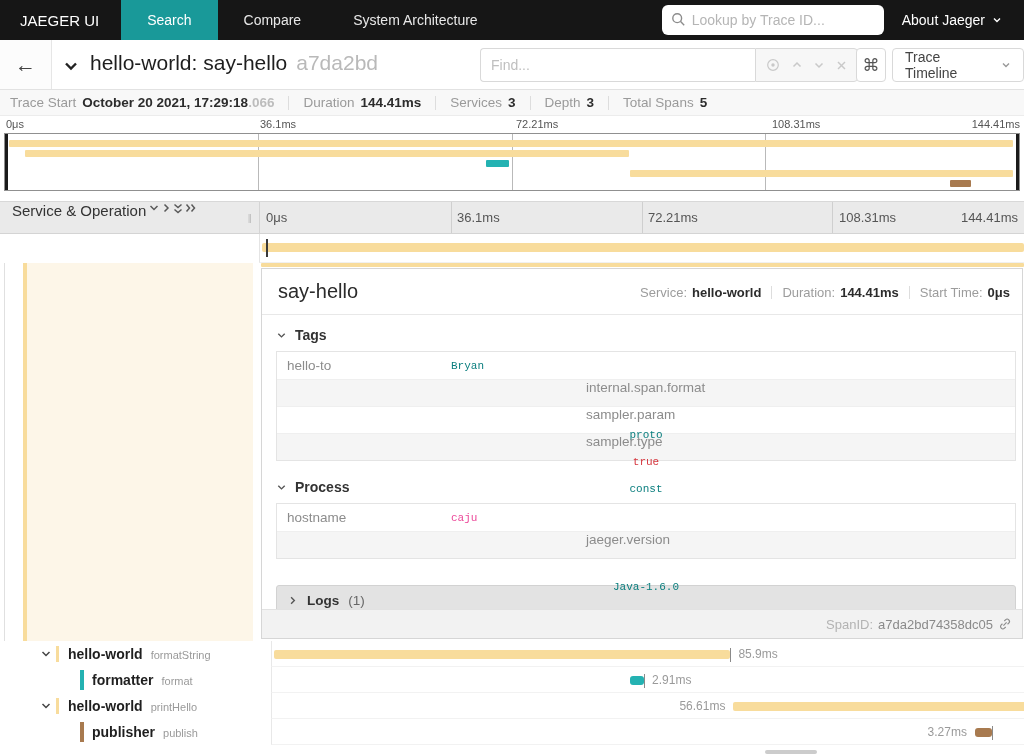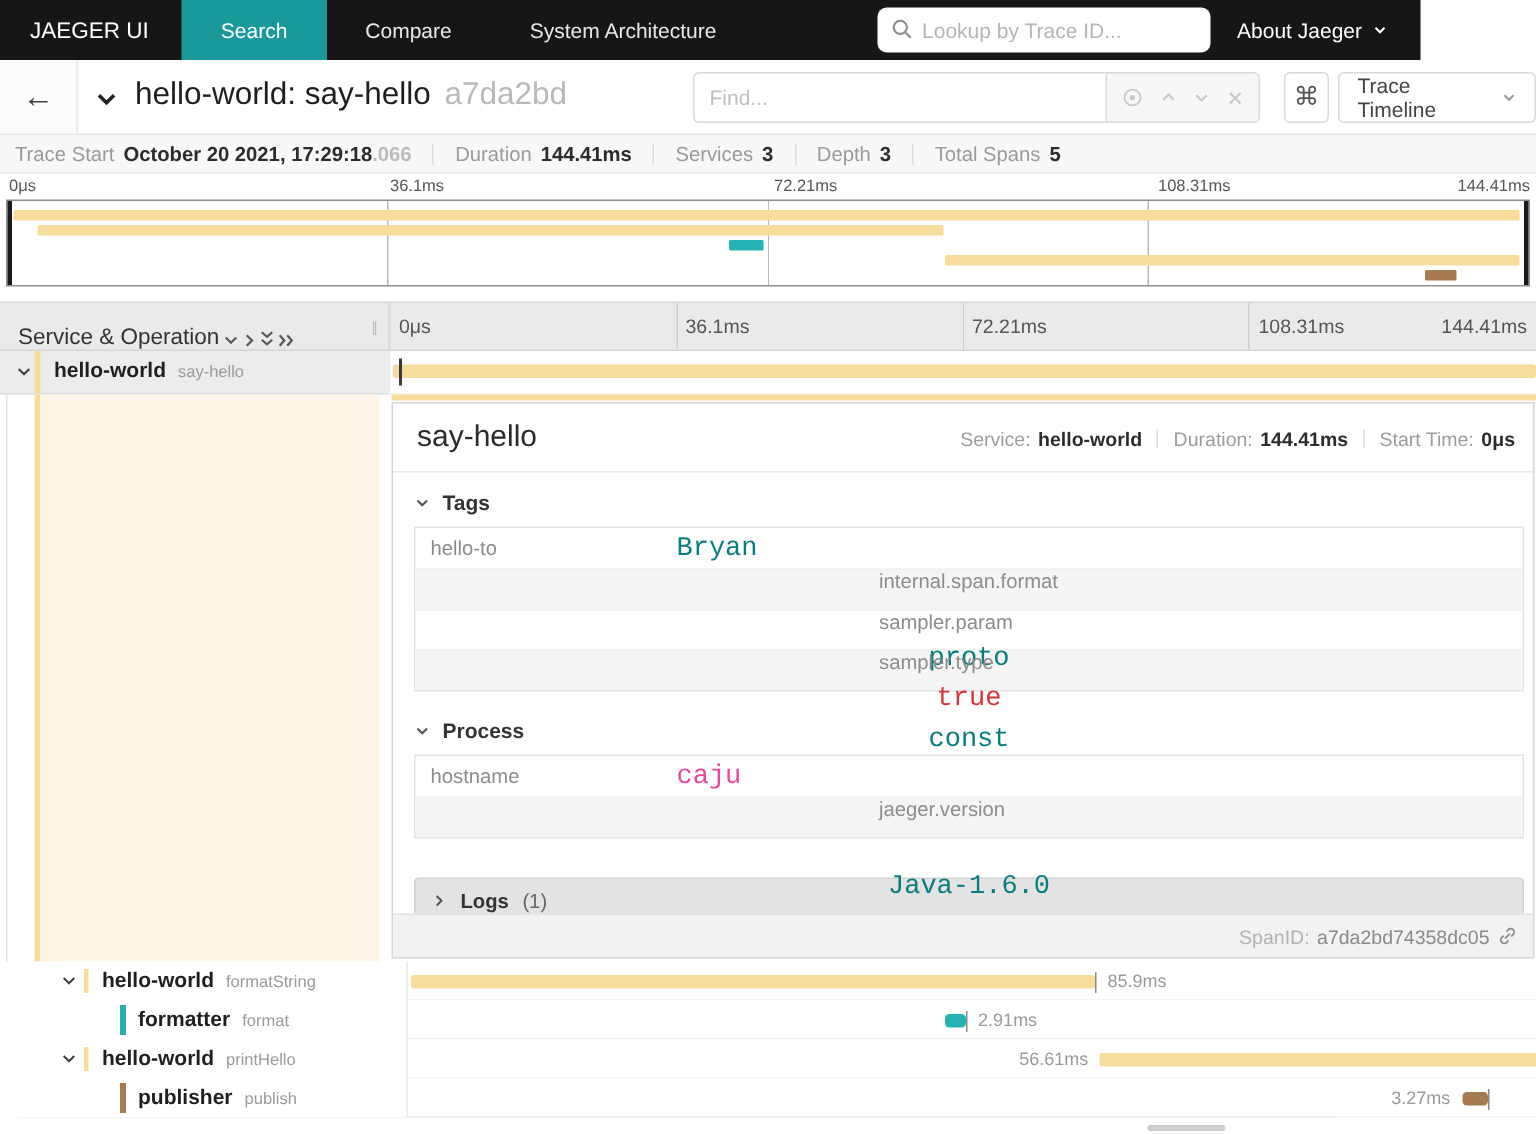--- a/index.html
+++ b/index.html
@@ -2,38 +2,38 @@
 <html><head>
 <meta charset="utf-8">
 <style>
   * { margin:0; padding:0; box-sizing:border-box; }
   html,body { background:#fff; }
   body { font-family:"Liberation Sans","DejaVu Sans",sans-serif; }
   .mono { font-family:"Liberation Mono","DejaVu Sans Mono",monospace; }
   #app { position:relative; width:1024px; height:756px; overflow:hidden; background:#fff; }
 
   
-  .nav { position:absolute; top:0; left:0; width:947px; height:40px; background:#161616; display:flex; align-items:center; color:#f0f0f0; }
+  .nav { position:absolute; top:0; left:0; width:1024px; height:40px; background:#161616; display:flex; align-items:center; color:#f0f0f0; }
   .nav-brand { padding:0 22px 0 20px; font-size:15px; color:#fff; }
   .nav-item { height:40px; line-height:40px; padding:0 26px; font-size:14px; color:#e8e8e8; cursor:pointer; }
   .nav-item.active { color:#fff; }
   .nav-right { margin-left:auto; display:flex; align-items:center; }
   .trace-lookup { position:relative; width:222px; height:30px; margin-right:18px; }
   .trace-lookup input { width:100%; height:100%; border:none; border-radius:6px; padding:0 10px 0 30px; font-size:14px; color:#333; outline:none; background:#fff; font-family:inherit; }
   .trace-lookup input::placeholder { color:#b5b5b5; }
   .trace-lookup .mag { position:absolute; left:9px; top:7px; color:#8c8c8c; }
   .nav-about { display:flex; align-items:center; gap:7px; font-size:14px; color:#fff; margin-right:22px; cursor:pointer; }
 
   
   .phead { position:absolute; top:40px; left:0; width:1024px; height:50px; background:#fff; border-bottom:1px solid #e2e2e2; }
   .back-btn { position:absolute; left:0; top:0; width:52px; height:49px; border-right:1px solid #e6e6e6; display:flex; align-items:center; justify-content:center; font-size:21px; color:#444; cursor:pointer; background:#fcfcfc; }
   .title-chev { position:absolute; left:62px; top:17px; color:#222; }
   .ptitle { position:absolute; left:90px; top:11px; font-size:21px; color:#1e1e1e; font-weight:500; white-space:nowrap; }
   .ptitle .tid { color:#b9b9b9; font-weight:400; margin-left:9px; }
-  .find-wrap { position:absolute; left:430px; top:8px; width:410px; height:34px; display:flex;padding-left:32px; }
+  .find-wrap { position:absolute; left:448px; top:8px; width:410px; height:34px; display:flex;padding-left:32px; }
   .find-input { width:298px; height:34px; border:1px solid #d9d9d9; border-right:none; border-radius:4px 0 0 4px; padding:0 10px; font-size:14px; color:#333; outline:none; font-family:inherit; }
   .find-input::placeholder { color:#bfbfbf; }
   .find-tools { width:112px; height:34px; border:1px solid #d9d9d9; border-radius:0 4px 4px 0; background:#f7f7f7; display:flex; align-items:center; justify-content:space-evenly; color:#c9c9c9; }
   .find-tools .ft { cursor:pointer; display:flex; align-items:center; }
   .kbd-btn { position:absolute; left:856px; top:8px; width:30px; height:34px; border:1px solid #d9d9d9; border-radius:4px; background:#fff; display:flex; align-items:center; justify-content:center; font-size:17px; color:#555; cursor:pointer; }
   .view-btn { position:absolute; left:892px; top:8px; height:34px; padding:0 12px; border:1px solid #d9d9d9; border-radius:4px; background:#fff; display:flex; align-items:center; gap:8px; font-size:14px; color:#444; cursor:pointer; }
   .view-btn .chev { color:#999; }
 
   
   .summary { position:absolute; top:90px; left:0; width:1024px; height:26px; background:#f8f8f8; border-bottom:1px solid #ececec; display:flex; align-items:center; padding-left:10px; font-size:13.5px; }
@@ -50,21 +50,21 @@
   .mmap-ticks .t2{position:absolute;left:calc(50% + 4px);top:2px;} .mmap-ticks .t3{position:absolute;left:calc(75% + 4px);top:2px;}
   .mmap-ticks .t4{position:absolute;right:4px;top:2px;}
   .mmap-canvas { position:absolute; left:4px; right:4px; top:17px; height:58px; border:1px solid #909090; background:#fff;
     background-image:linear-gradient(to right,#b9b9b9 1px,transparent 1px),linear-gradient(to right,#b9b9b9 1px,transparent 1px),linear-gradient(to right,#b9b9b9 1px,transparent 1px);
     background-repeat:no-repeat; background-position:25% 0,50% 0,75% 0; background-size:1px 100%; }
   .mmap-handle { position:absolute; top:0; width:3px; height:100%; background:#1b1b1b; }
   .mmap-bar { position:absolute; height:7px; border-radius:1px; }
 
   
   .tl-head { position:absolute; top:201px; left:0; width:1024px; height:33px; background:#eaeaea; border-top:1px solid #d8d8d8; border-bottom:1px solid #d4d4d4; }
-  .tlh-left { position:absolute; left:0; top:0; width:259px; height:100%; display:flex; align-items:flex-end; padding-left:12px; gap:0; }
+  .tlh-left { position:absolute; left:0; top:0; width:259px; height:100%; display:flex; align-items:flex-start; padding-left:12px; gap:0; }
   .tlh-title { font-size:15px; color:#333; margin-right:2px; }
   .tlh-ic { color:#595959; display:flex; align-items:center; cursor:pointer; }
   .tlh-grip { position:absolute; right:6px; top:11px; color:#b5b5b5; font-size:9px; letter-spacing:1px; cursor:col-resize; }
   .tlh-right { position:absolute; left:259px; top:0; width:765px; height:100%; border-left:1px solid #d4d4d4;
     background-image:linear-gradient(to right,#cfcfcf 1px,transparent 1px),linear-gradient(to right,#cfcfcf 1px,transparent 1px),linear-gradient(to right,#cfcfcf 1px,transparent 1px);
     background-repeat:no-repeat; background-position:25% 0,50% 0,75% 0; background-size:1px 100%; font-size:13px; color:#555; }
   .tlh-right .t0{position:absolute;left:6px;top:8px;} .tlh-right .t1{position:absolute;left:calc(25% + 6px);top:8px;}
   .tlh-right .t2{position:absolute;left:calc(50% + 6px);top:8px;} .tlh-right .t3{position:absolute;left:calc(75% + 6px);top:8px;}
   .tlh-right .t4{position:absolute;right:6px;top:8px;}
 
@@ -98,21 +98,21 @@
   .dcard-meta { position:absolute; right:12px; top:16px; font-size:13px; display:flex; align-items:center; }
   .dm-label { color:#9c9c9c; margin-right:5px; }
   .dm-val { color:#2c2c2c; font-weight:bold; }
   .dm-sep { width:1px; height:13px; background:#ddd; margin:0 10px; }
   .sect-head { display:flex; align-items:center; gap:8px; font-size:14px; font-weight:bold; color:#333; cursor:pointer; }
   .kv-table { border:1px solid #e4e4e4; width:740px; }
   .kv-row { display:flex; height:27px; align-items:center;gap:34px; }
   .kv-row:nth-child(even) { background:#f5f5f5; }
   .kv-row + .kv-row { border-top:1px solid #efefef;flex-direction:column; }
   .kv-key { width:140px; padding-left:10px; font-size:13.5px; color:#8c8c8c; }
-  .kv-val { font-size:18px;font-family:Liberation Mono, monospace; }
+  .kv-val { font-size:11px;font-family:Liberation Mono, monospace; }
   .logs-bar { width:740px; height:30px; background:#e3e3e3; border:1px solid #d2d2d2; border-radius:3px; display:flex; align-items:center; gap:9px; padding-left:10px; cursor:pointer; }
   .logs-bar .lb-title { font-size:13.5px; font-weight:bold; color:#333; }
   .logs-bar .lb-count { font-size:13.5px; color:#666; }
   .dcard-foot { position:absolute; left:0; right:0; bottom:0; height:29px; background:#f2f2f2; border-top:1px solid #e2e2e2; display:flex; align-items:center; justify-content:flex-end; gap:5px; padding-right:10px; font-size:13px; }
   .sid-label { color:#b3b3b3; }
   .sid-val { color:#8a8a8a; }
   .sid-link { color:#8a8a8a; display:flex; align-items:center; cursor:pointer; }
 
   
   .brows { position:absolute; top:641px; left:12px; width:879px; height:104px; border-bottom:1px solid #cfcfcf; }
@@ -284,31 +284,20 @@
     <div class="tlh-right">
       <span class="t0">0μs</span>
       <span class="t1">36.1ms</span>
       <span class="t2">72.21ms</span>
       <span class="t3">108.31ms</span>
       <span class="t4">144.41ms</span>
     </div>
   </div>
 
   <div class="row1">
-    <div class="row1-left">
-      <span class="chevcell" style="position:absolute;left:10px;top:8px;">
-        <svg width="12" height="12" viewBox="0 0 12 12">
-            <polyline points="2.5,4 6,7.5 9.5,4" fill="none" stroke="#444" stroke-width="1.5"></polyline>
-          </svg>
-      </span>
-      <span class="accent" style="left: 23px; top: 0px; height: 100%; background: rgb(248, 220, 156);"></span>
-      <span class="name-wrap" style="left:36px;">
-        <span class="svc">hello-world</span><span class="op">say-hello</span>
-      </span>
-    </div>
     <div class="row1-right gridbg">
       <div class="bar" style="left: 0.3%; width: 99.7%; background: rgb(248, 220, 156);"></div>
       <div class="start-tick"></div>
     </div>
   </div>
 
   <div class="drow">
     <div class="drow-leftline"></div>
     <div class="drow-accent" style="background: rgb(248, 220, 156);"></div>
     <div class="drow-cream"></div>

